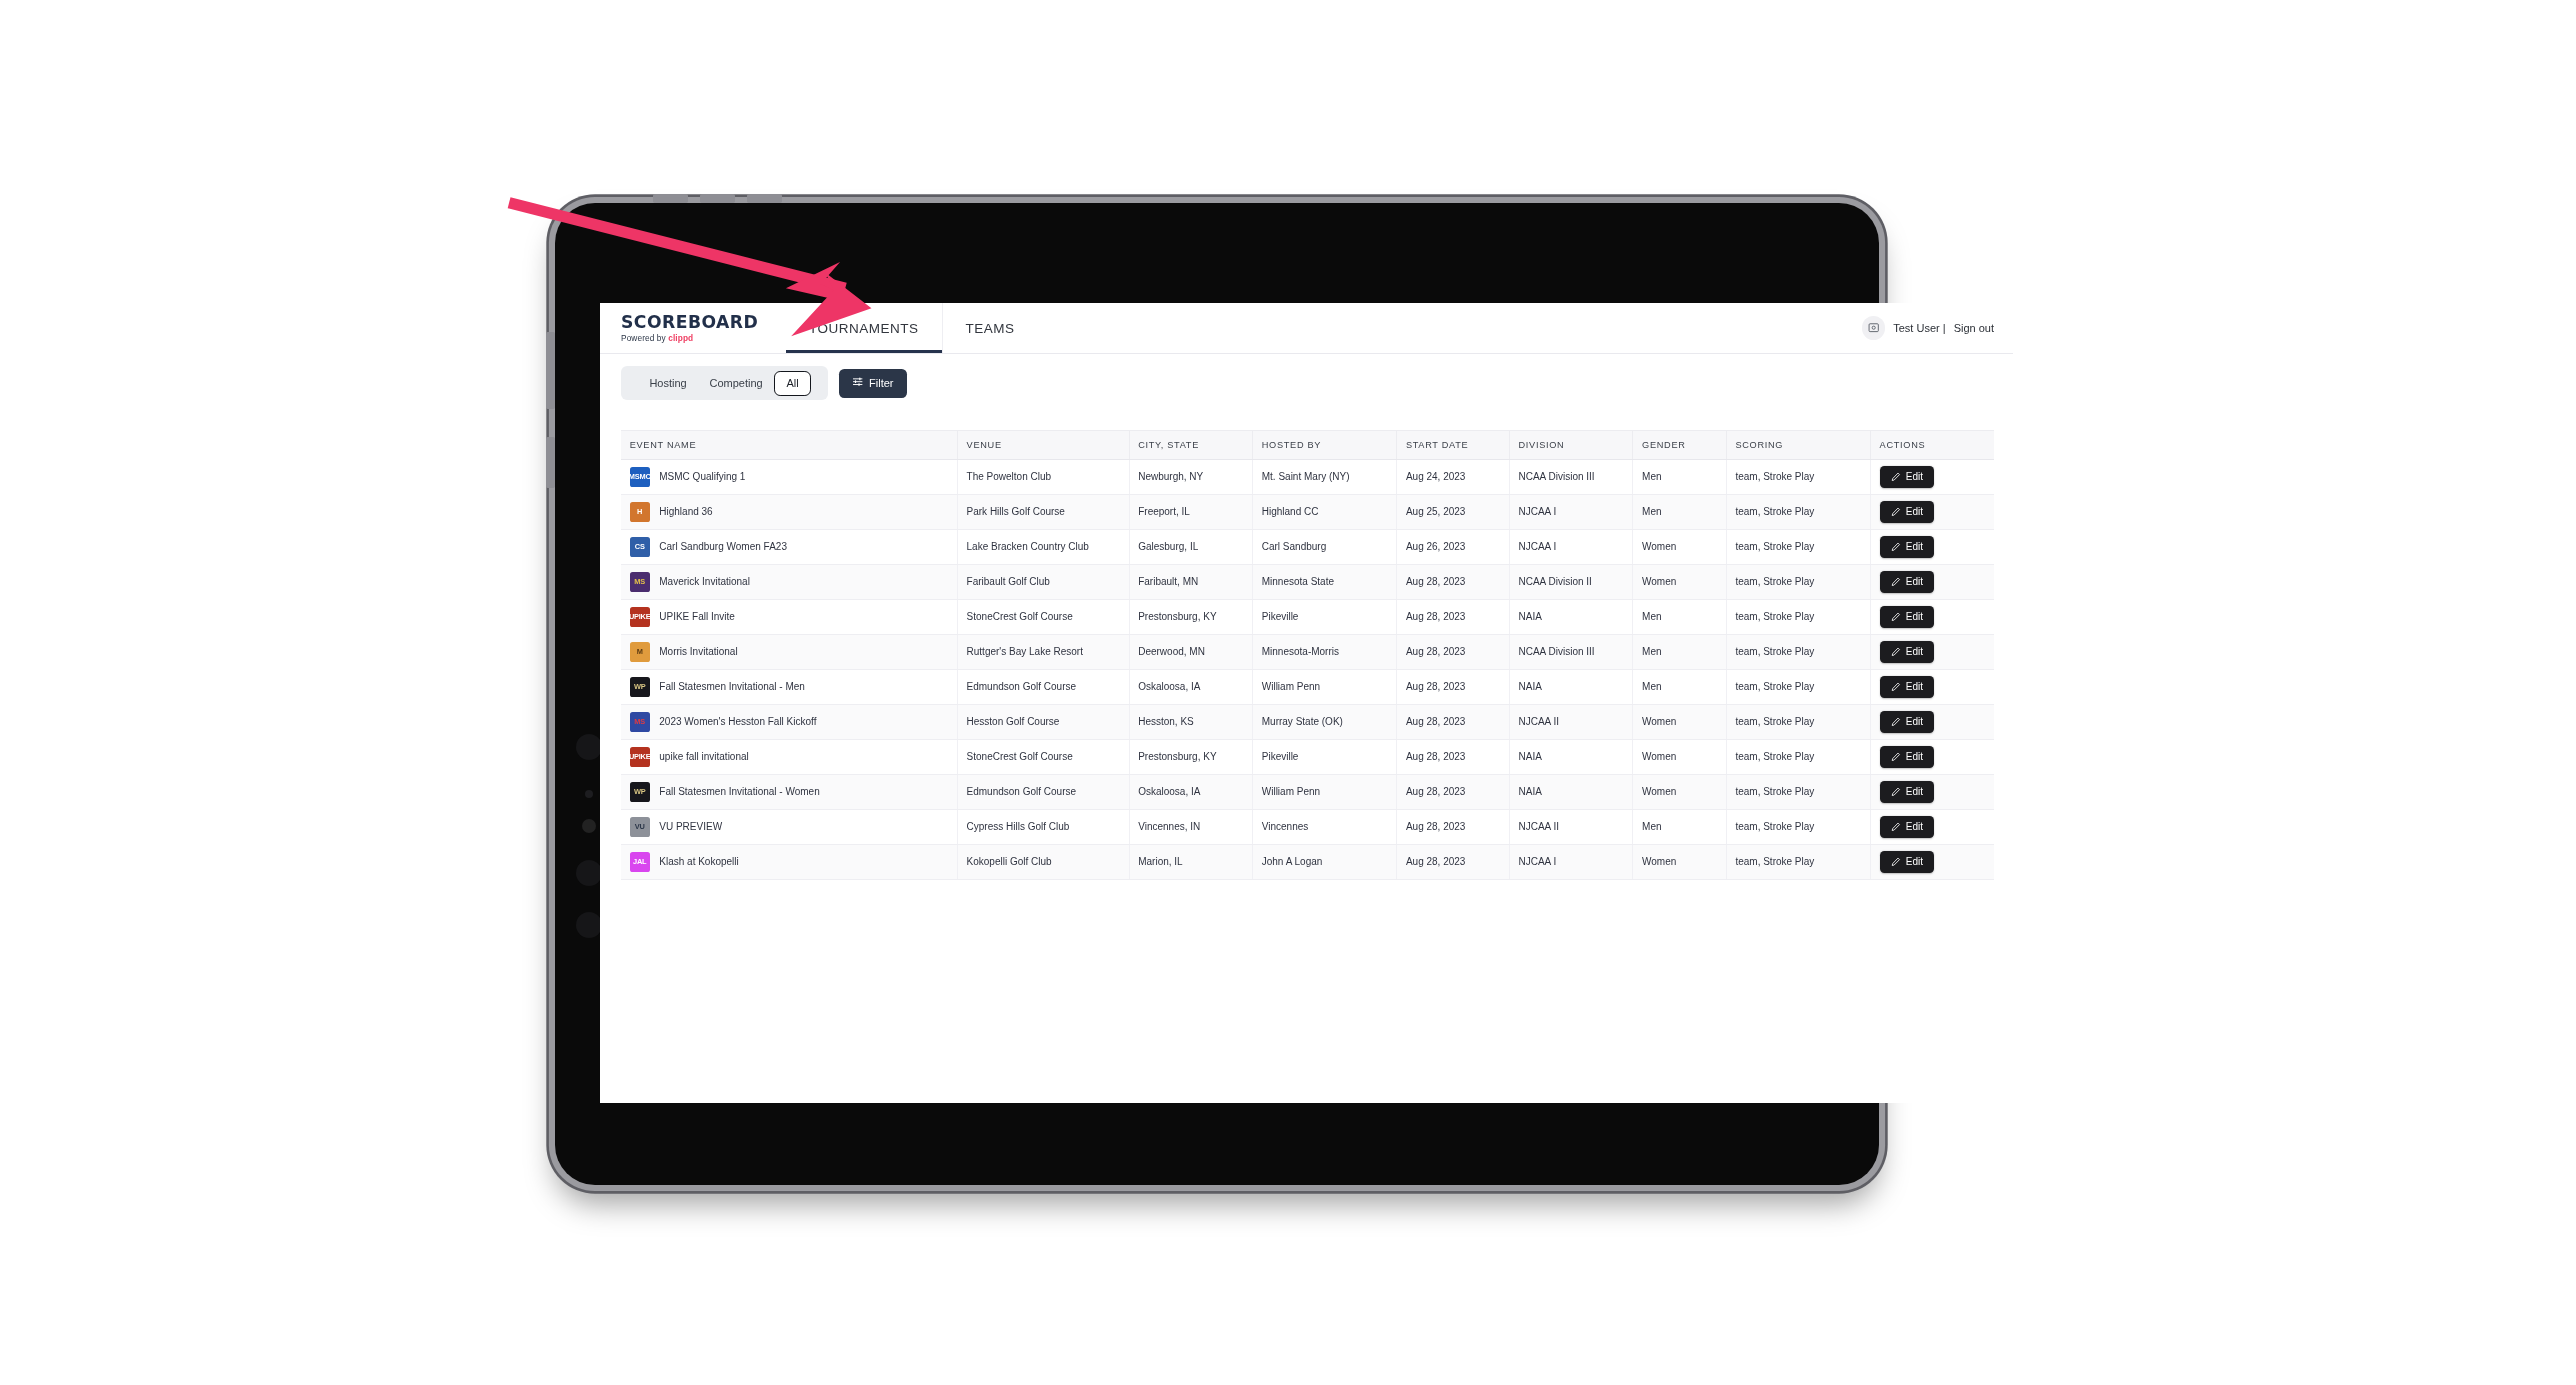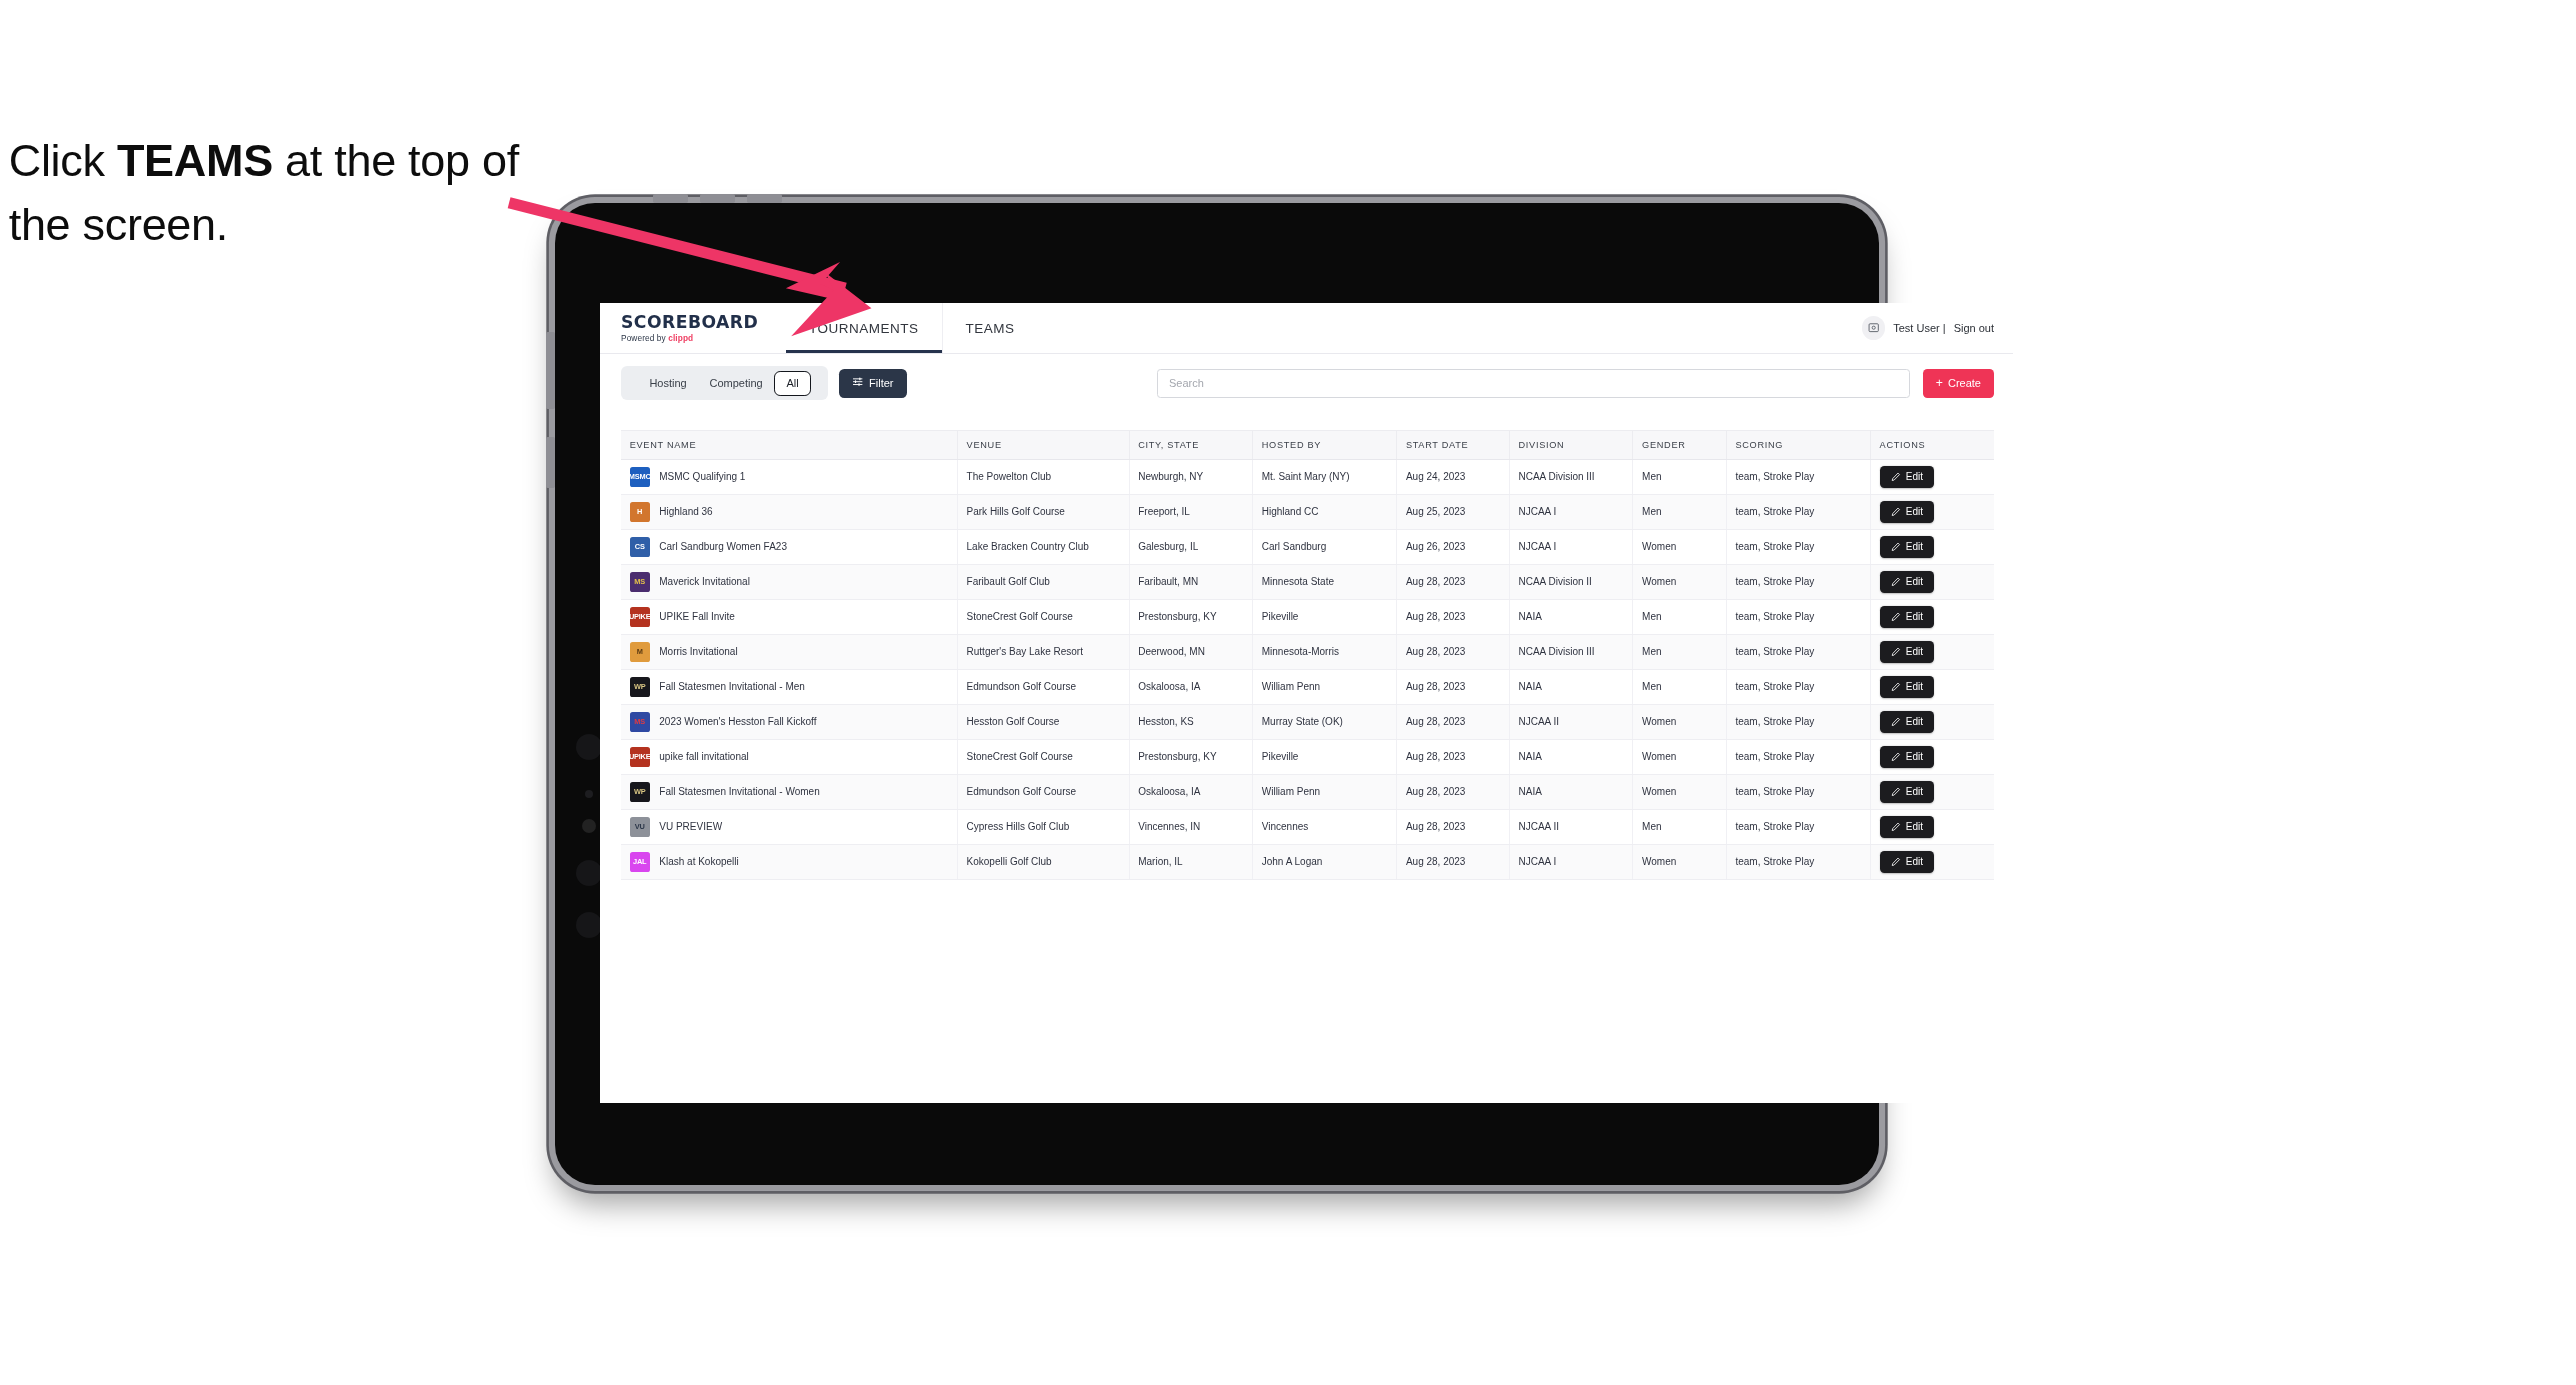--- a/index.html
+++ b/index.html
@@ -178,23 +178,20 @@
   col.c-div    { width: 9.0%;  }
   col.c-gender { width: 6.8%;  }
   col.c-score  { width: 10.5%; }
   col.c-act    { width: 9.0%;  }
 </style>
 </head>
 <body>
 
 <div class="stage">
 
-  <div class="caption">
-    <span>Click </span><b>TEAMS</b><span> at the top of the screen.</span>
-  </div>
 
   <div class="device">
     <div class="btn-vol v1"></div>
     <div class="btn-vol v2"></div>
     <div class="btn-vol v3"></div>
     <div class="btn-side s1"></div>
     <div class="btn-side s2"></div>
     <div class="cam-dot c1"></div>
     <div class="cam-dot c2"></div>
     <div class="cam-dot c3"></div>
@@ -250,27 +247,20 @@
               </g>
               <g fill="#ffffff">
                 <rect x="10.2" y="2.1" width="1.7" height="3.8" rx="0.8"></rect>
                 <rect x="4.1" y="6.1" width="1.7" height="3.8" rx="0.8"></rect>
                 <rect x="9.0" y="10.1" width="1.7" height="3.8" rx="0.8"></rect>
               </g>
             </svg>
           </span>
           <span>Filter</span>
         </div>
-        <div class="search-wrap">
-          <input class="search-input" type="text" placeholder="Search" style="">
-          <div class="create-btn">
-            <span class="plus">+</span>
-            <span>Create</span>
-          </div>
-        </div>
       </div>
 
       <div class="table-wrap">
         <table>
           <colgroup>
             <col class="c-event">
               <col class="c-venue">
               <col class="c-city">
               <col class="c-host">
             <col class="c-date">

